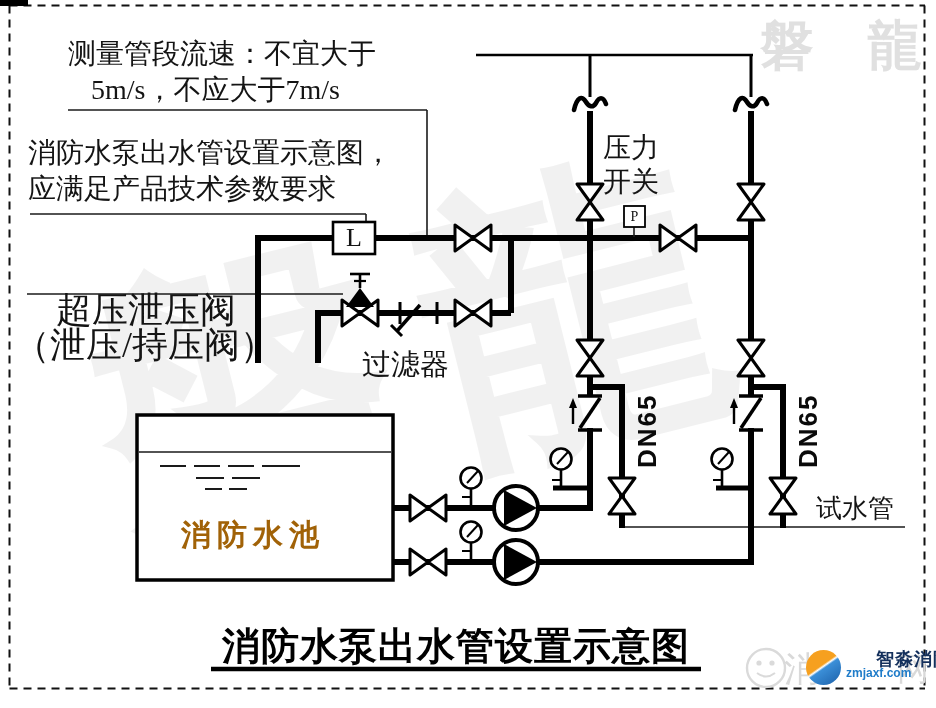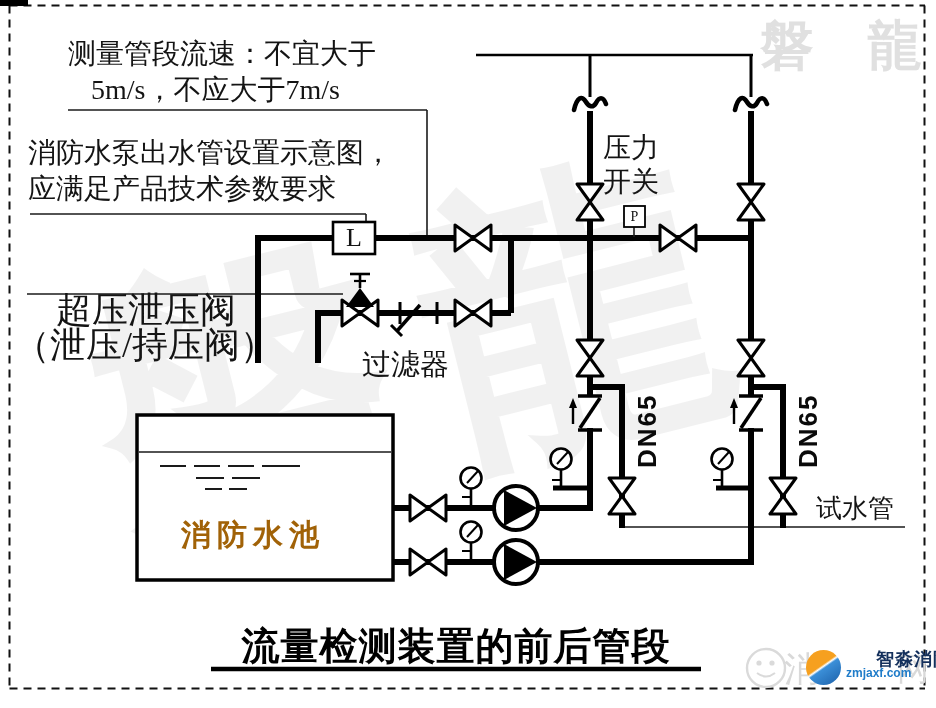--- a/index.html
+++ b/index.html
@@ -263,21 +263,21 @@
   <div class="abs dn65" style="left:632px;top:468px;">DN65</div>
   <div class="abs dn65" style="left:793px;top:468px;">DN65</div>
 
   <div class="abs cjk-serif" style="left:816px;top:491px;font-size:26px;">试水管</div>
 
   <div class="abs cjk-sans" style="left:181px;top:515px;font-size:30px;font-weight:bold;letter-spacing:6px;">消防水池</div>
 
   <div class="abs boxletter cjk-serif" style="left:333px;top:222px;width:42px;height:32px;font-size:26px;">L</div>
   <div class="abs boxletter cjk-serif" style="left:624px;top:206px;width:21px;height:21px;font-size:14px;">P</div>
 
-  <div id="title-text" class="abs" style="left:178px;top:621px;width:556px;">流量检测装置的前后管段</div>
+  <div id="title-text" class="abs" style="left:178px;top:621px;width:556px;">消防水泵出水管设置示意图</div>
 
   <div id="corner-watermark" class="abs" style="left:760px;top:10px;">磐 龍</div>
 
   <div class="abs" style="left:744px;top:644px;width:180px;height:46px;">
     <svg width="44" height="46" style="position:absolute;left:0;top:0;">
       <circle cx="22" cy="24" r="19" fill="none" stroke="#dadada" stroke-width="2.4"></circle>
       <circle cx="15" cy="19" r="2.6" fill="#dadada"></circle>
       <circle cx="28" cy="19" r="2.6" fill="#dadada"></circle>
       <path d="M 13,29 Q 22,36 31,29" fill="none" stroke="#dadada" stroke-width="2"></path>
     </svg>

